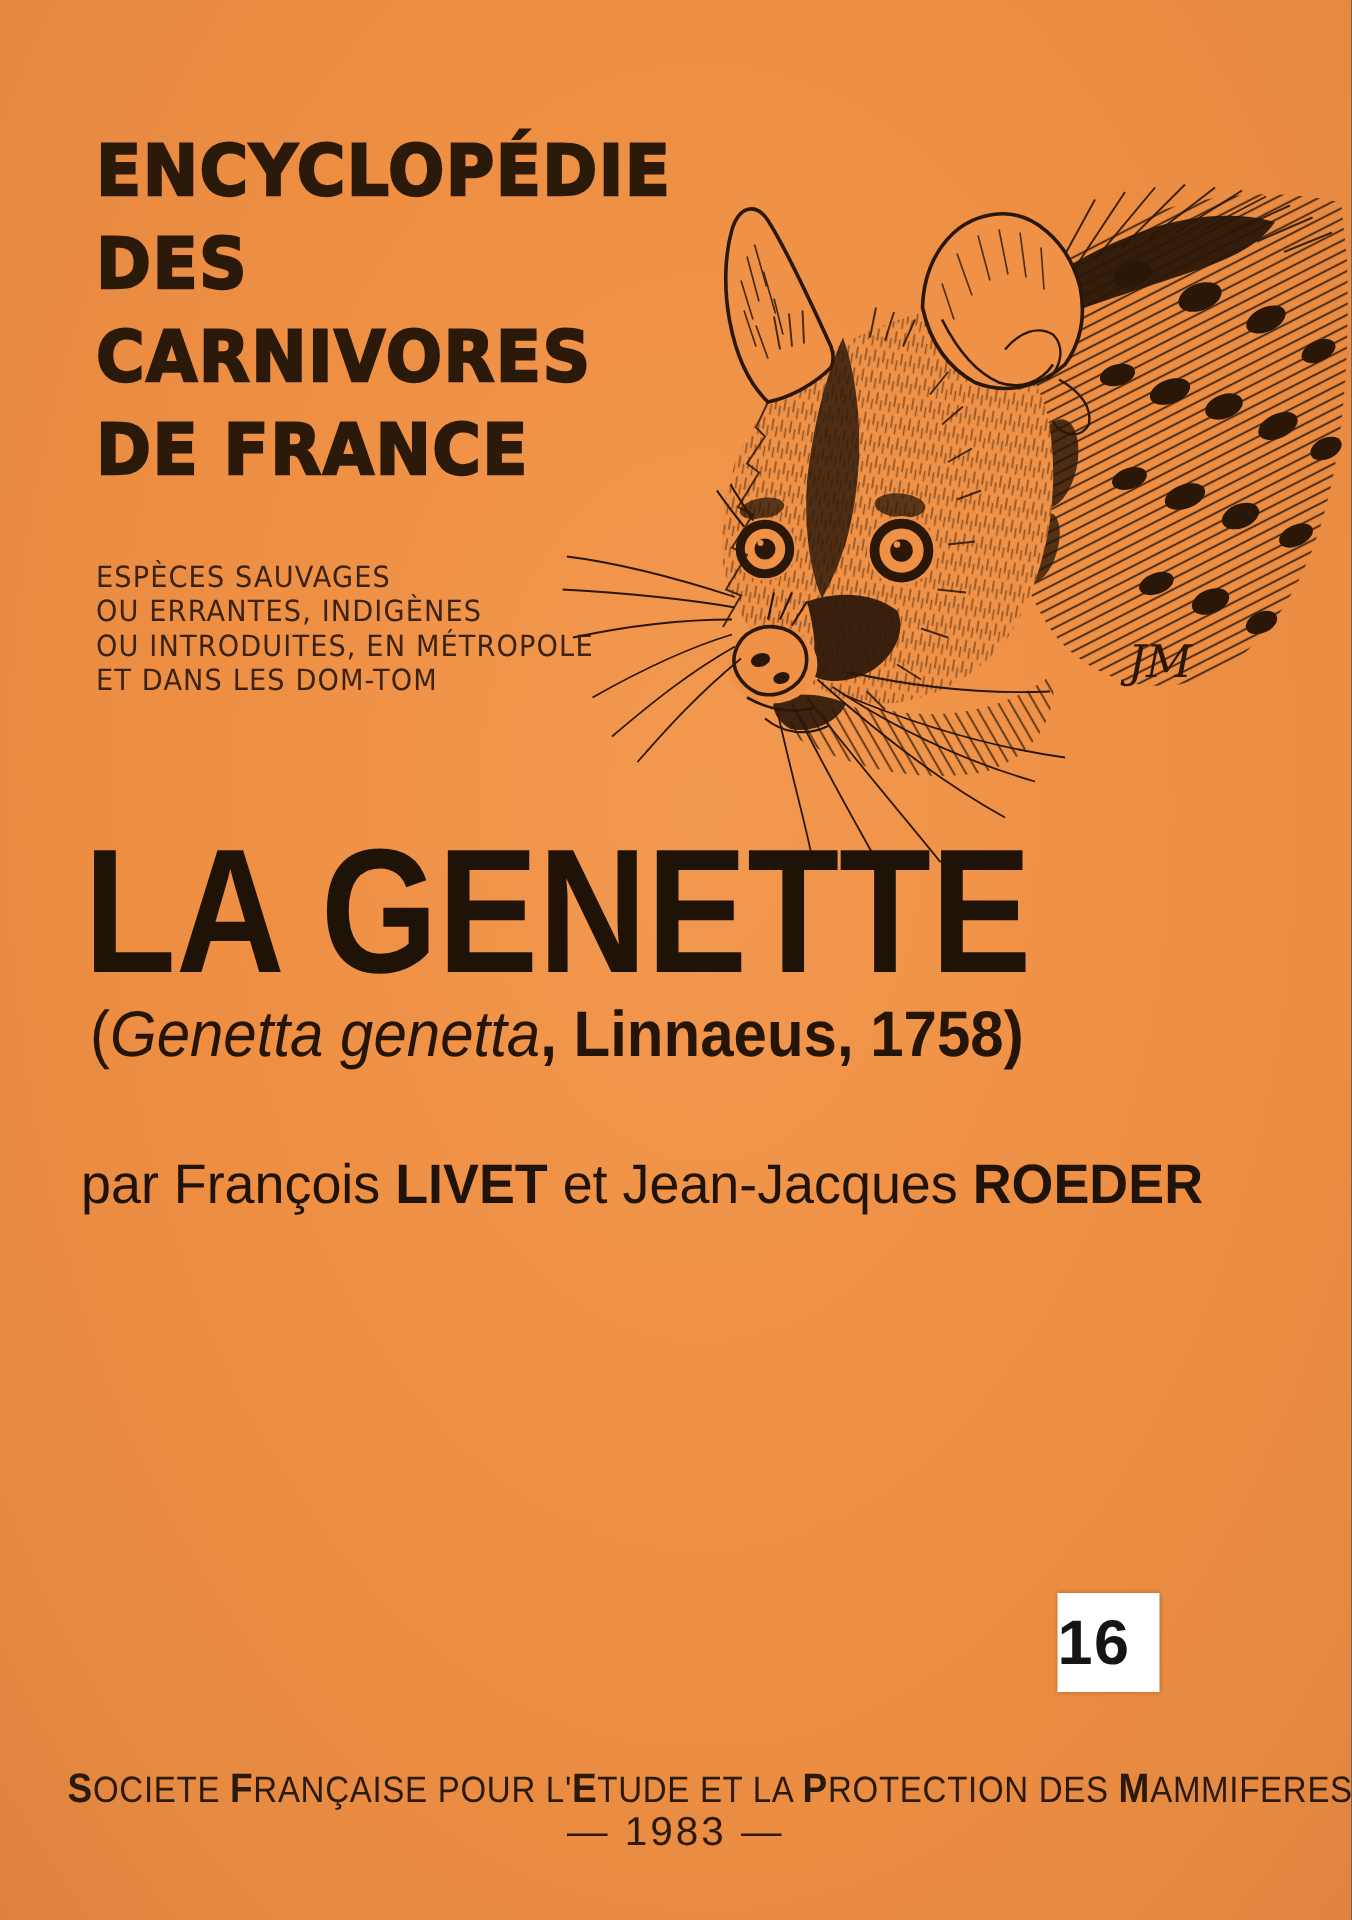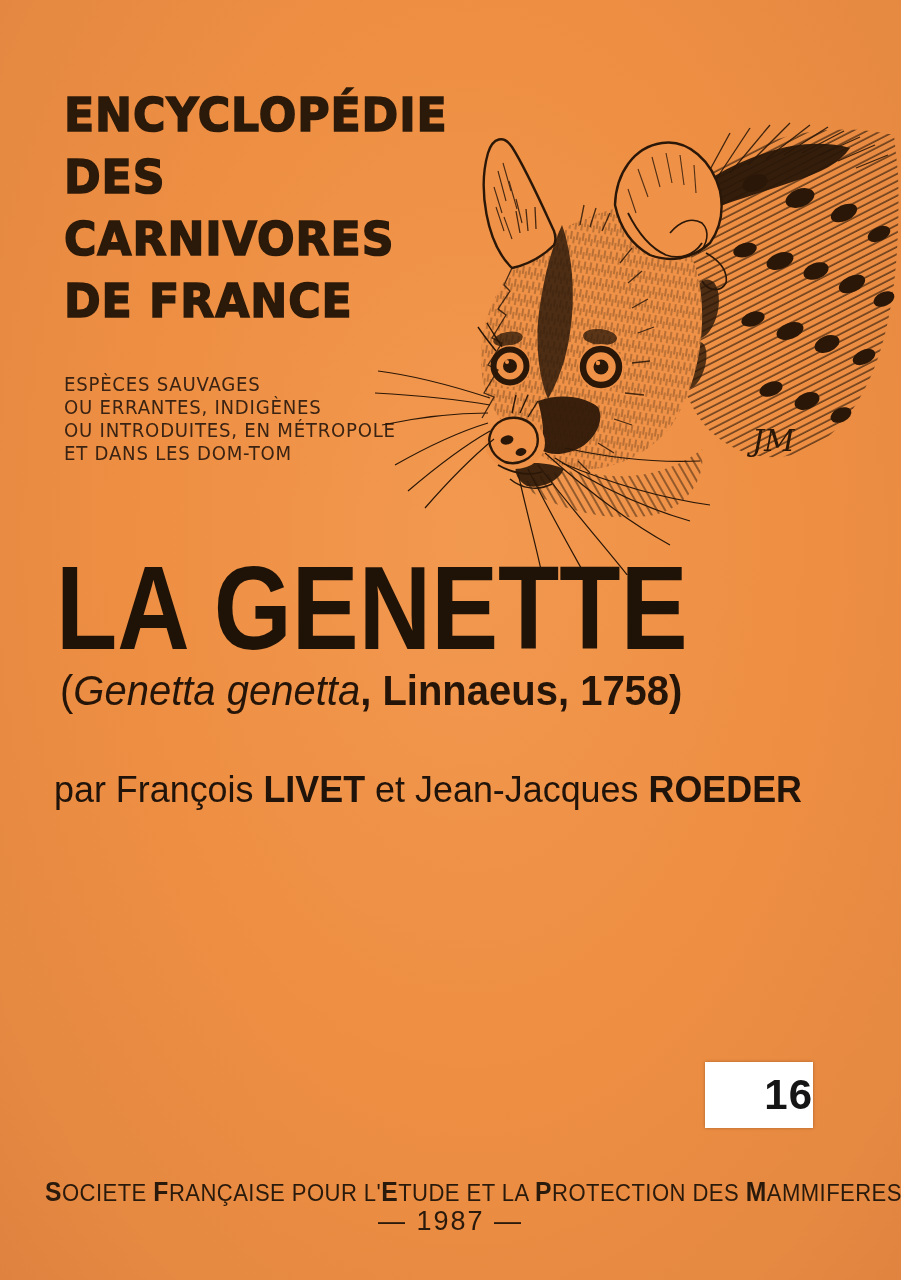--- a/index.html
+++ b/index.html
@@ -75,24 +75,24 @@
     font-size:37px;
     line-height:1.15;
     transform:scaleX(0.97);
     transform-origin:left top;
     white-space:nowrap;
   }
   .byline .surname{font-weight:bold;}
 
   
   .volume-box{
-    left:705px;top:1062px;width:108px;height:66px;
+    left:705px;top:1062px;width:68px;height:66px;
     background:#FFFFFF;
     box-shadow:0 0 3px rgba(60,30,0,0.35);
-    display:flex;align-items:center;justify-content:flex-end;
+    display:flex;align-items:center;justify-content:flex-start;
   }
   .volume-box .num{
     font-weight:bold;font-size:42px;color:#151515;letter-spacing:1px;
     font-family:"Liberation Sans", sans-serif;
   }
 
   
   .society{
     left:0;top:1176px;width:901px;
     text-align:center;
@@ -305,15 +305,15 @@
 
   <div class="abs byline">
     <span>par </span><span>François </span><span class="surname">LIVET</span><span> et </span><span>Jean-Jacques </span><span class="surname">ROEDER</span>
   </div>
 
   <div class="abs volume-box">
     <span class="num">16</span>
   </div>
 
   <div class="abs society"><span class="seg-bold">S</span><span>OCIETE </span><span class="seg-bold">F</span><span>RANÇAISE </span><span>POUR L'</span><span class="seg-bold">E</span><span>TUDE ET LA </span><span class="seg-bold">P</span><span>ROTECTION DES </span><span class="seg-bold">M</span><span>AMMIFERES</span></div>
-  <div class="abs year-line">— 1987 —</div>
+  <div class="abs year-line">— 1983 —</div>
 
 </div>
 
 </body></html>

